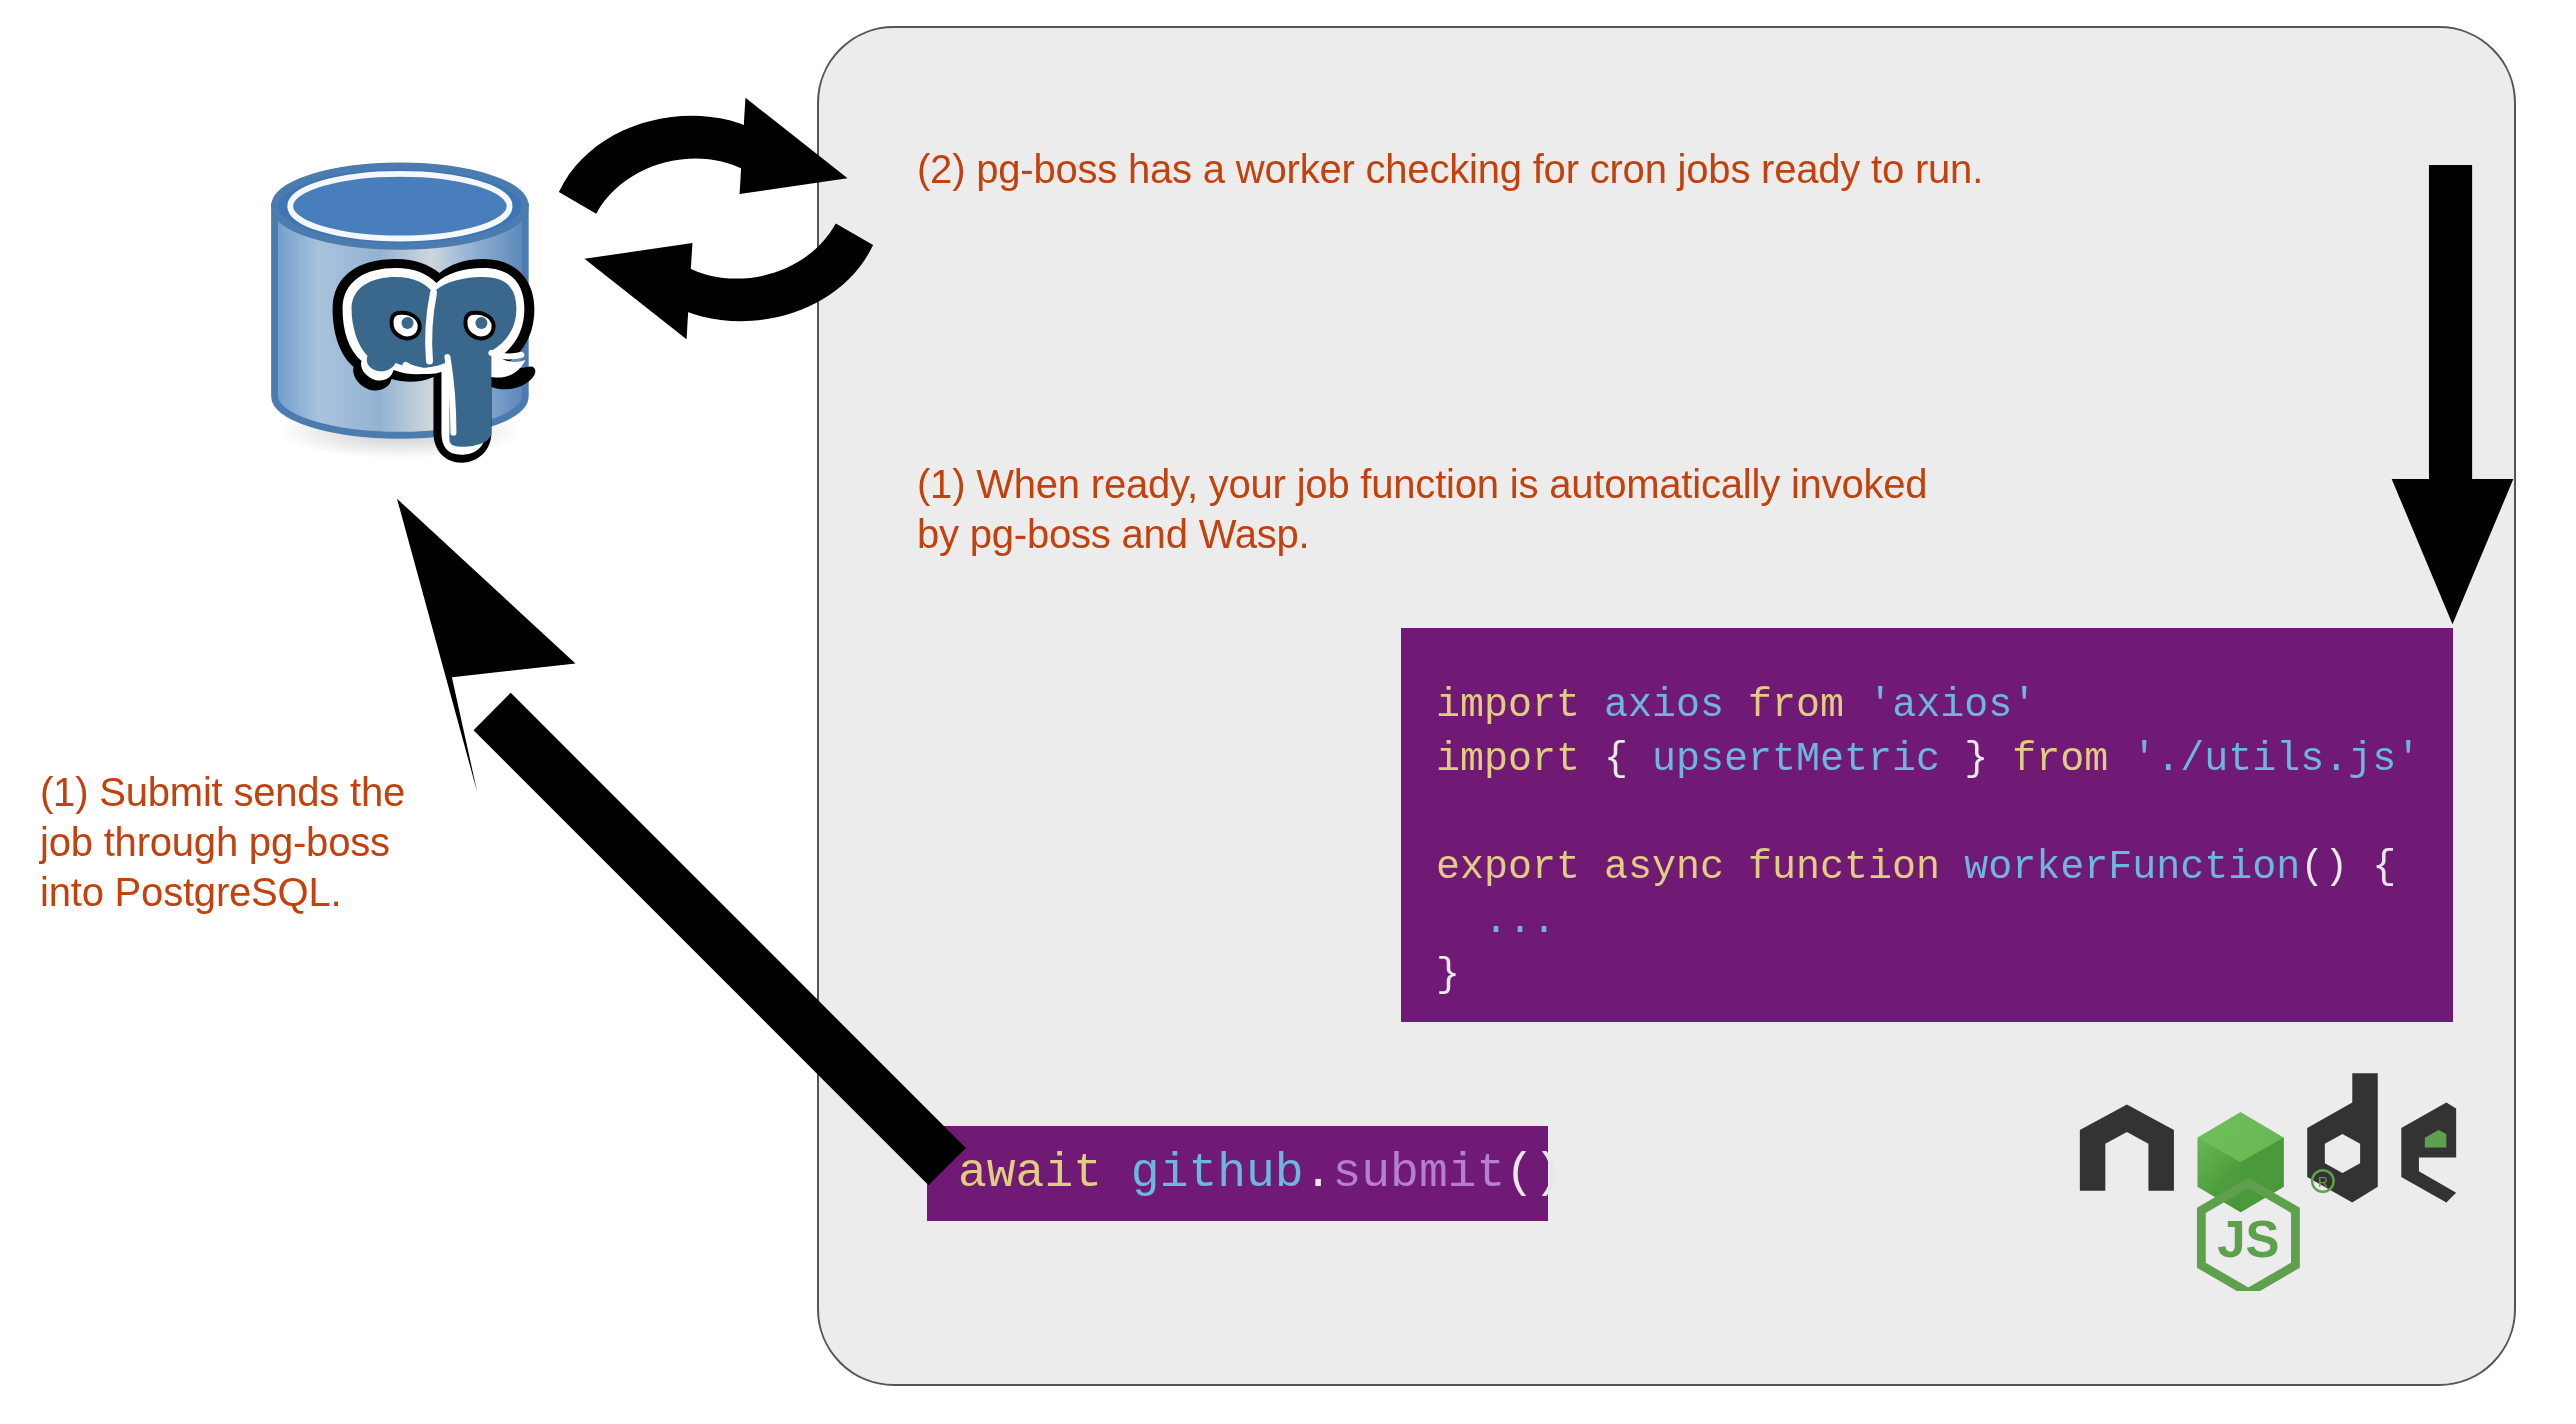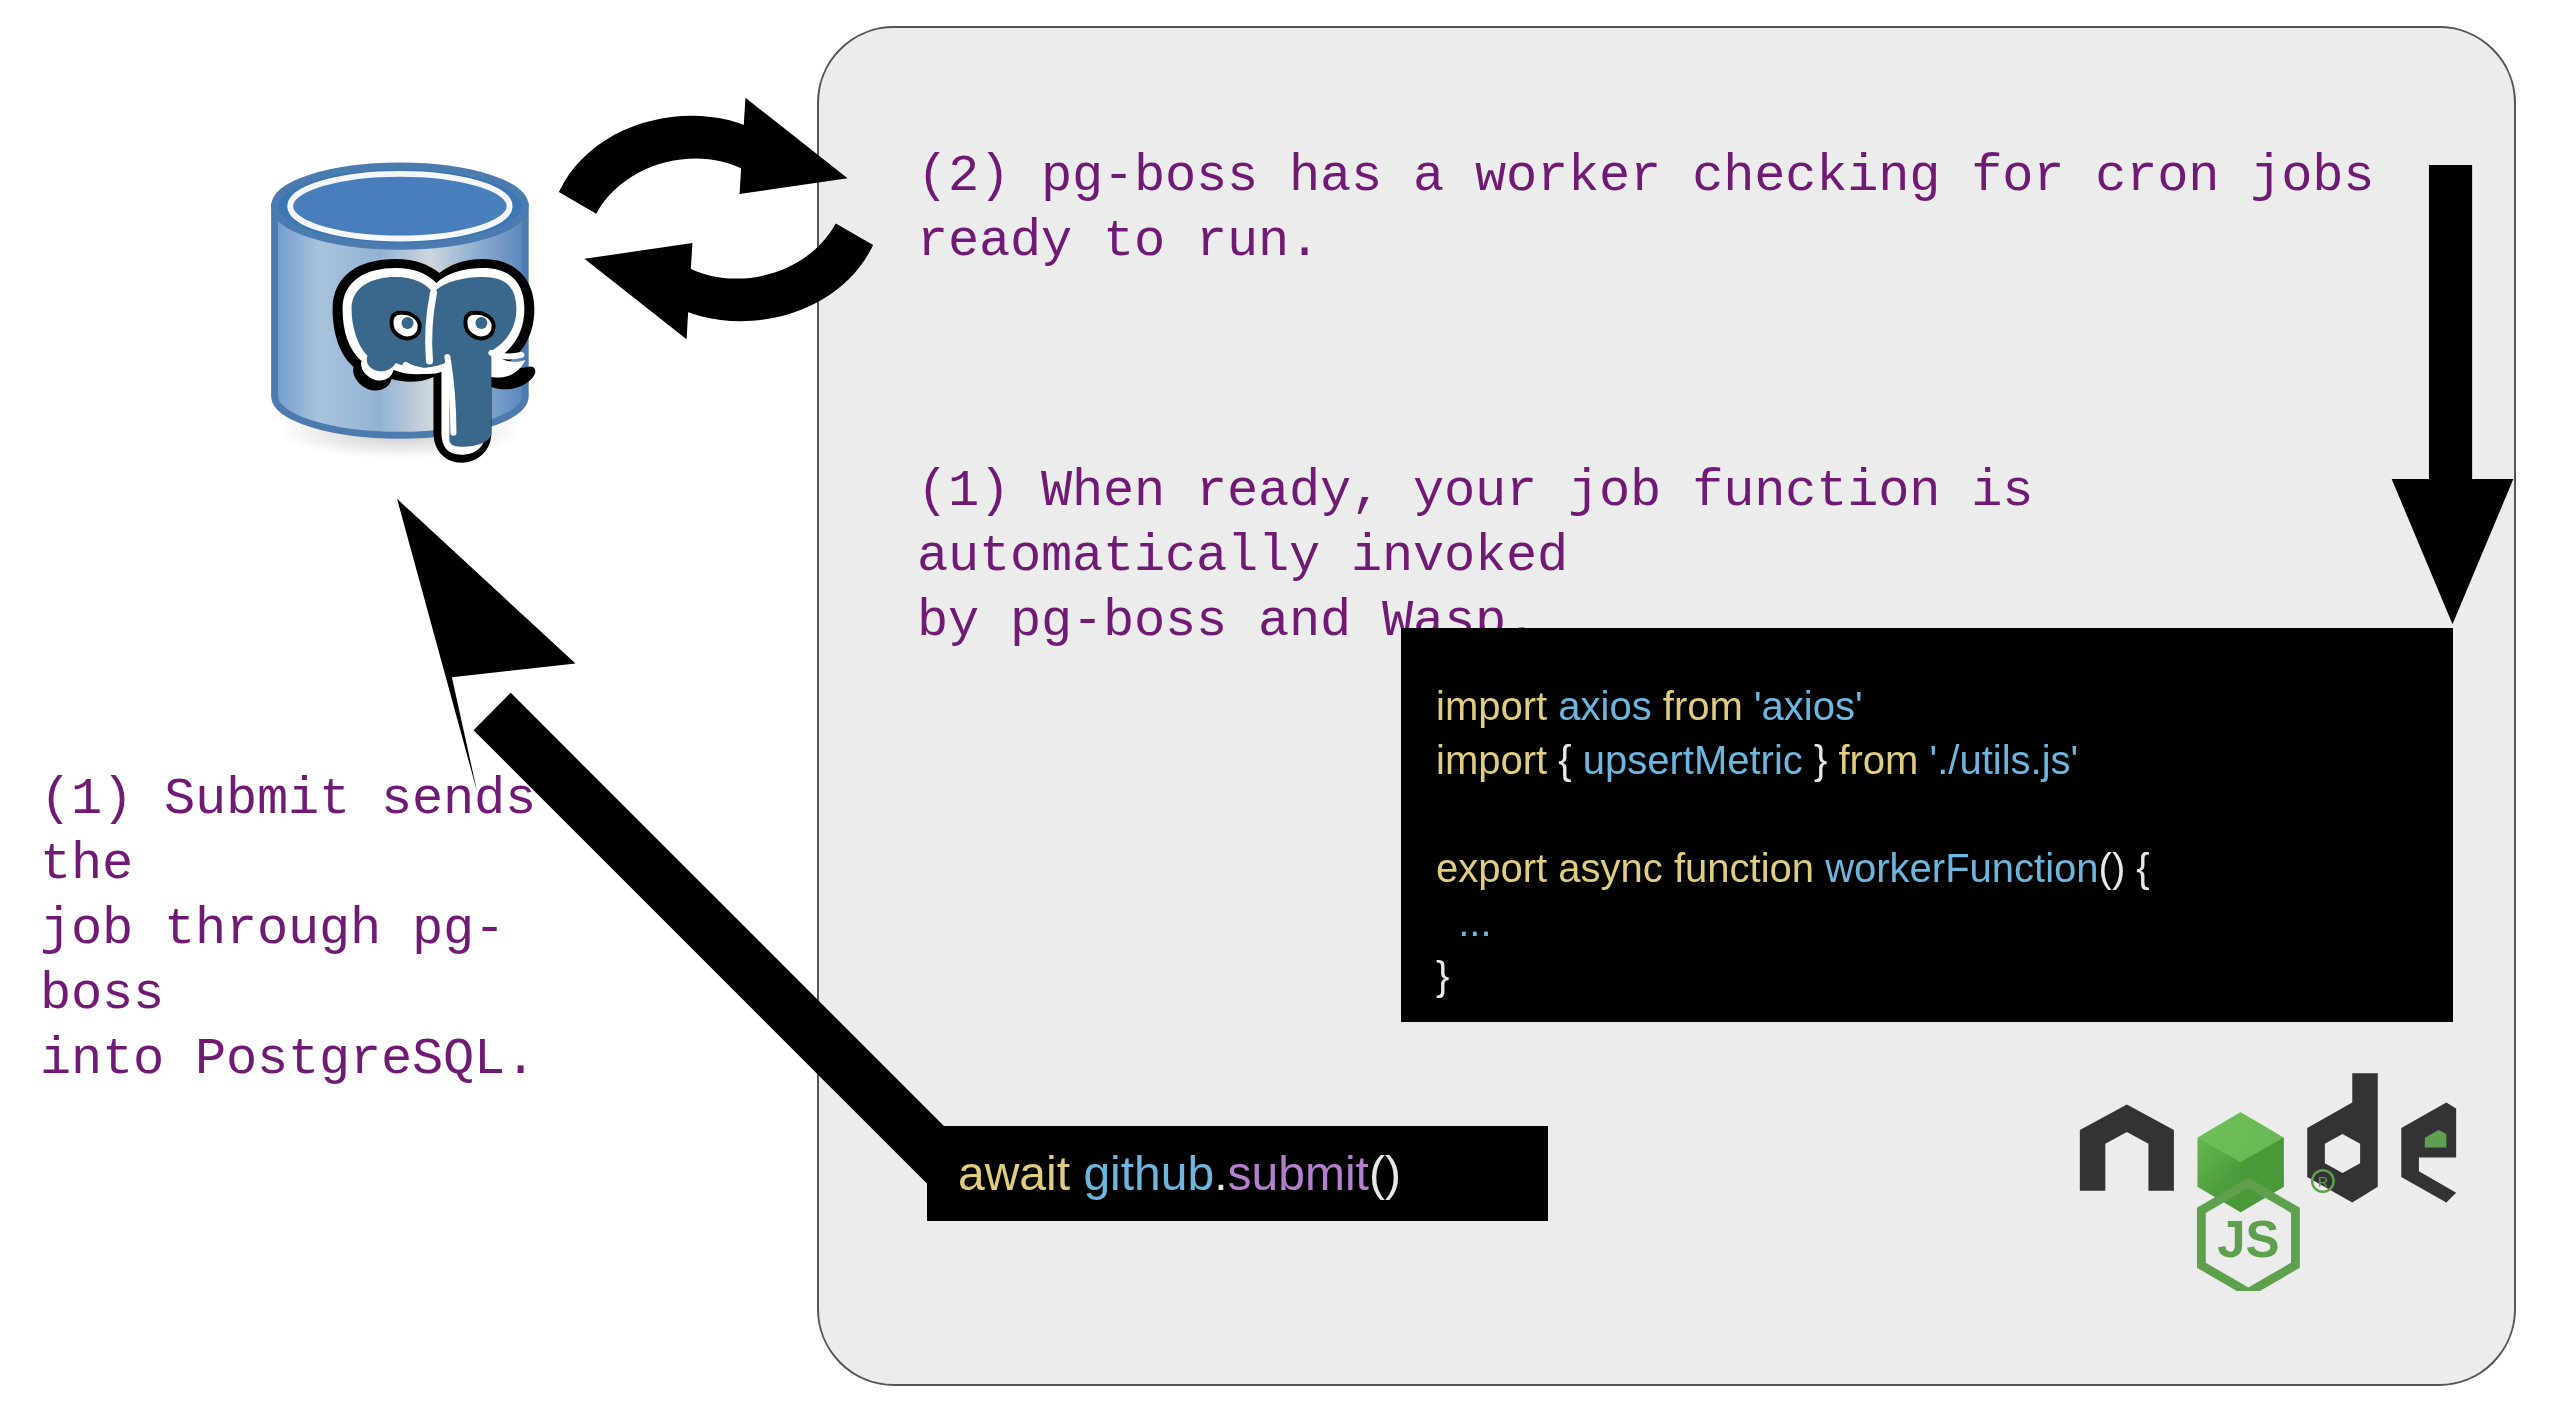--- a/index.html
+++ b/index.html
@@ -24,36 +24,36 @@
     height: 1360px;
     background: #ececec;
     border: 2.9px solid #555555;
     border-radius: 77px;
     box-sizing: border-box;
   }
 
   
   .caption {
     position: absolute;
-    color: #701a75;
-    font-family: Liberation Mono, monospace;
-    font-size: 52px;
+    color: #c2410c;
+    font-family: Liberation Sans, sans-serif;
+    font-size: 40px;
     line-height: 1.25;
     white-space: pre-line;
     letter-spacing: -0.2px;
   }
   #caption-step2 { left: 917px; top: 144px; width: 1471px; }
   #caption-step3 { left: 917px; top: 459px; width: 1442px; }
   #caption-step1 { left: 40px; top: 767px; width: 549px; }
 
   
   .code-block {
     position: absolute;
-    background: #000000;
-    font-family: Liberation Sans, sans-serif;
+    background: #701a75;
+    font-family: Liberation Mono, monospace;
     white-space: pre;
     color: #d4d4d4;
   }
   #worker-code {
     left: 1401px;
     top: 628px;
     width: 1052px;
     height: 394px;
     font-size: 40px;
     line-height: 54px;

